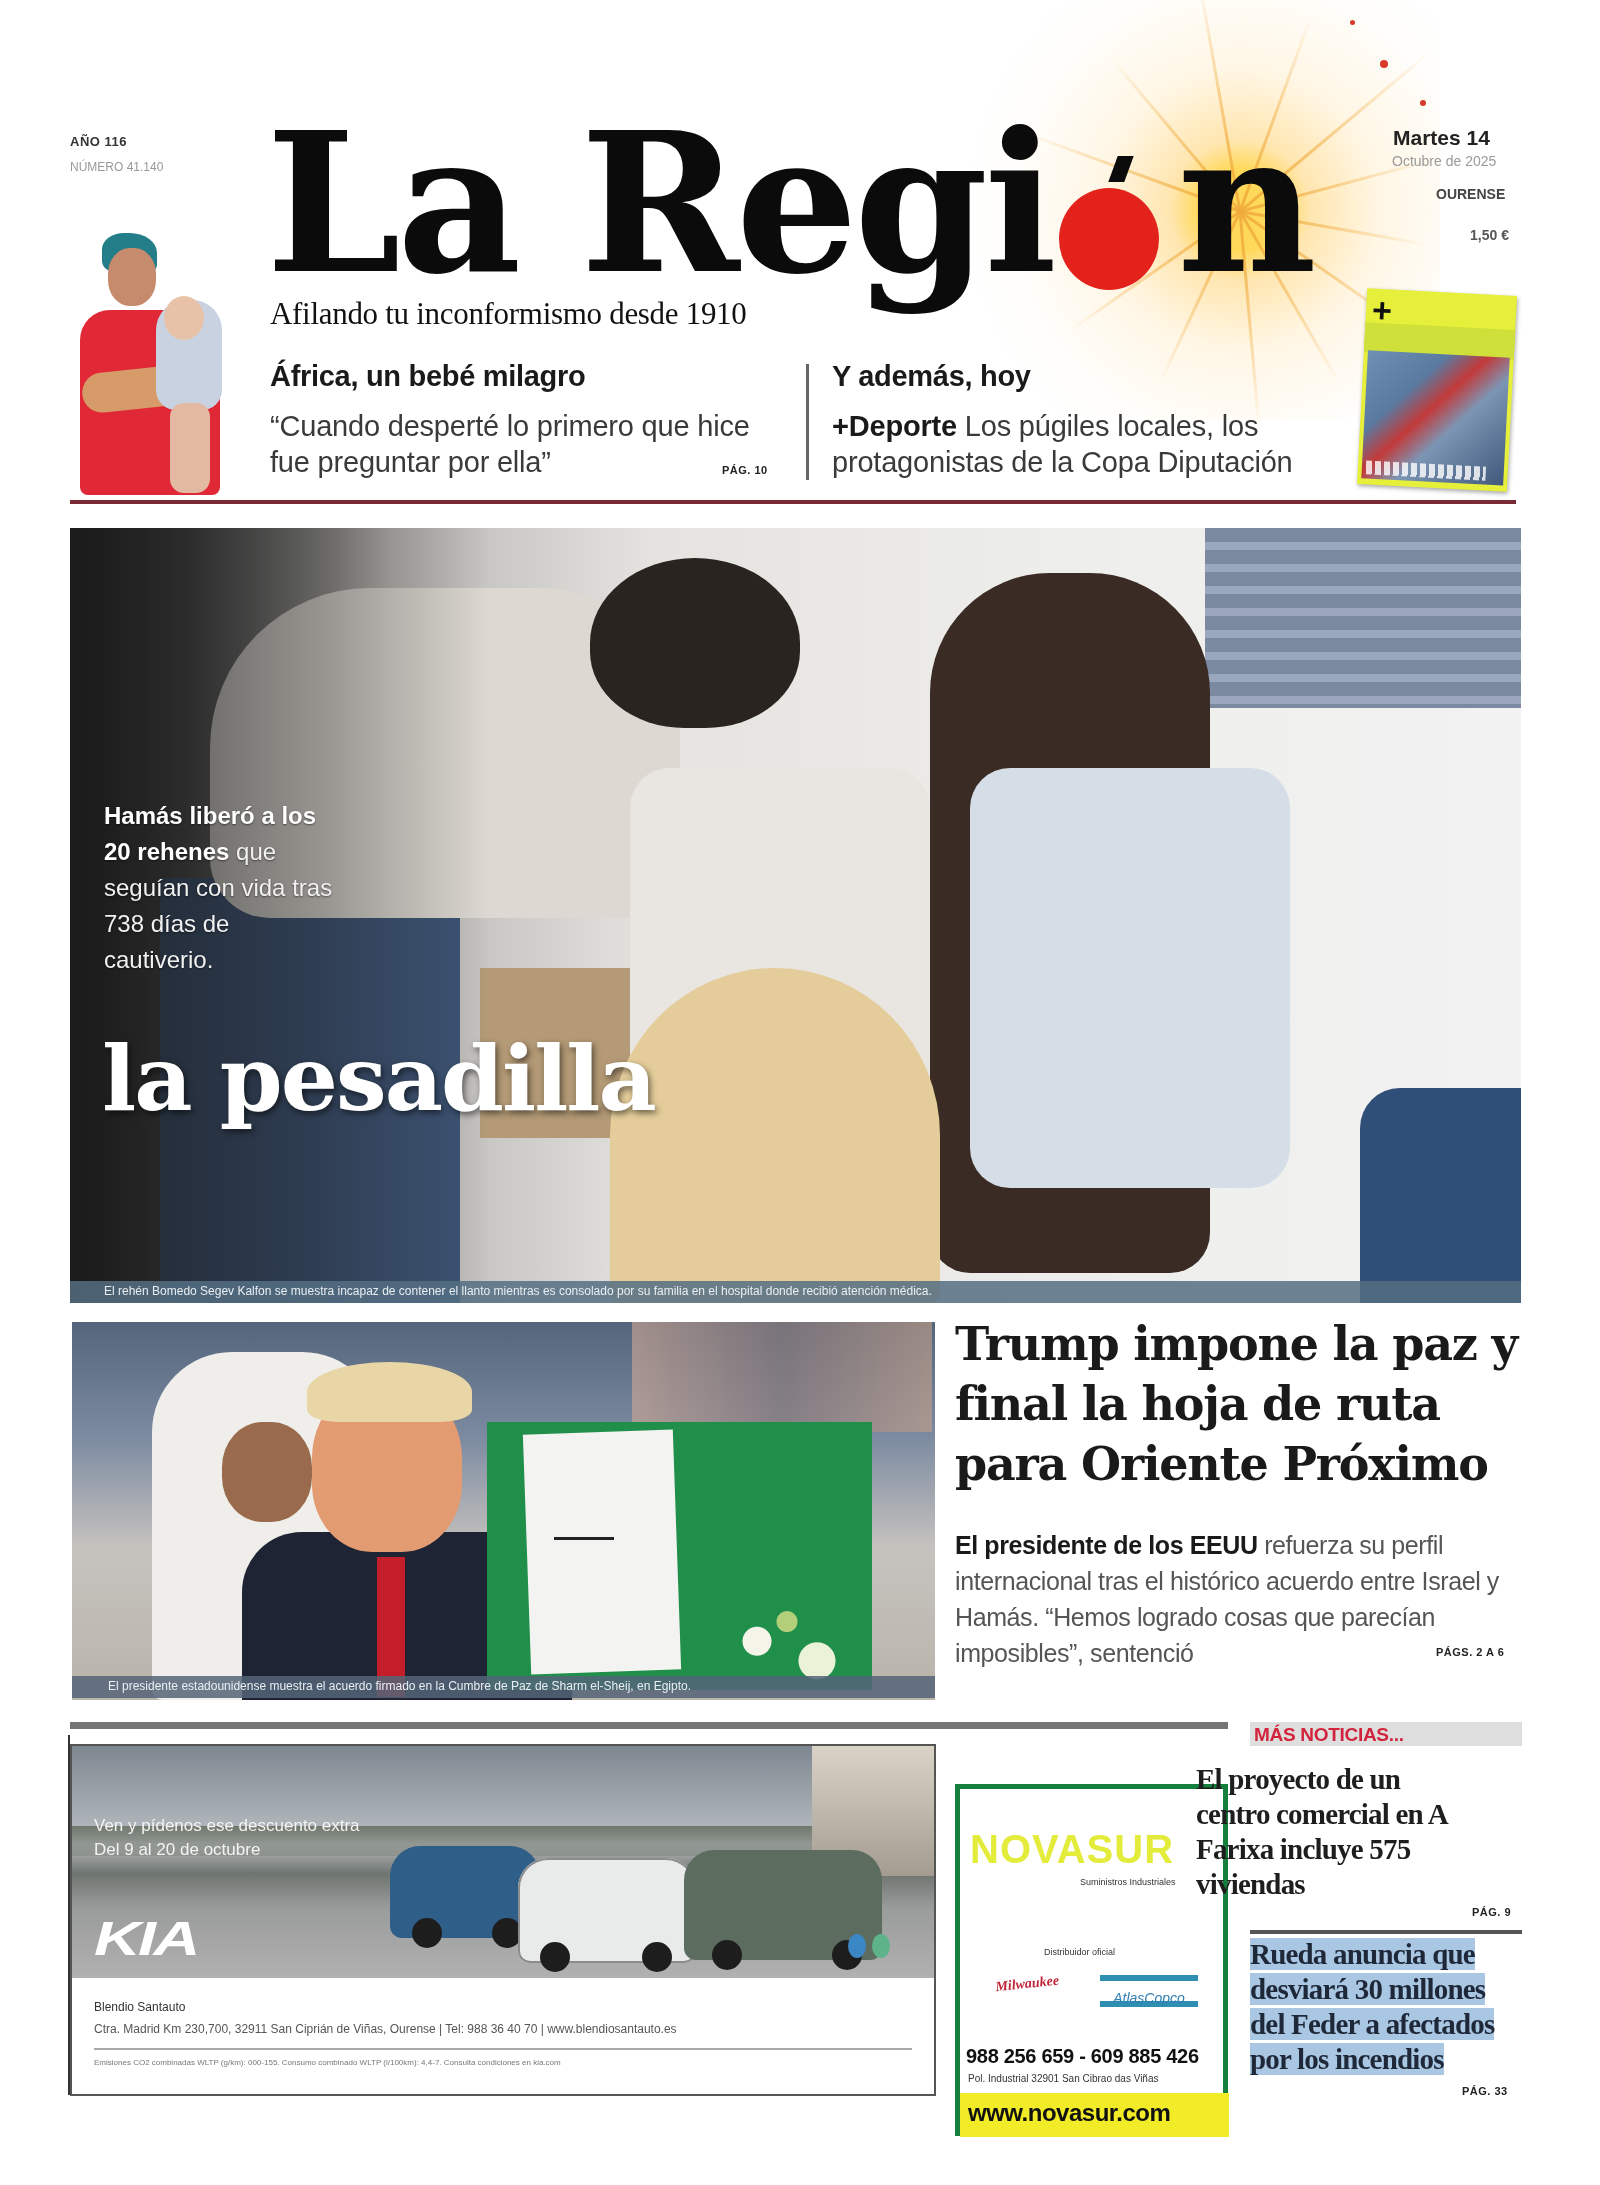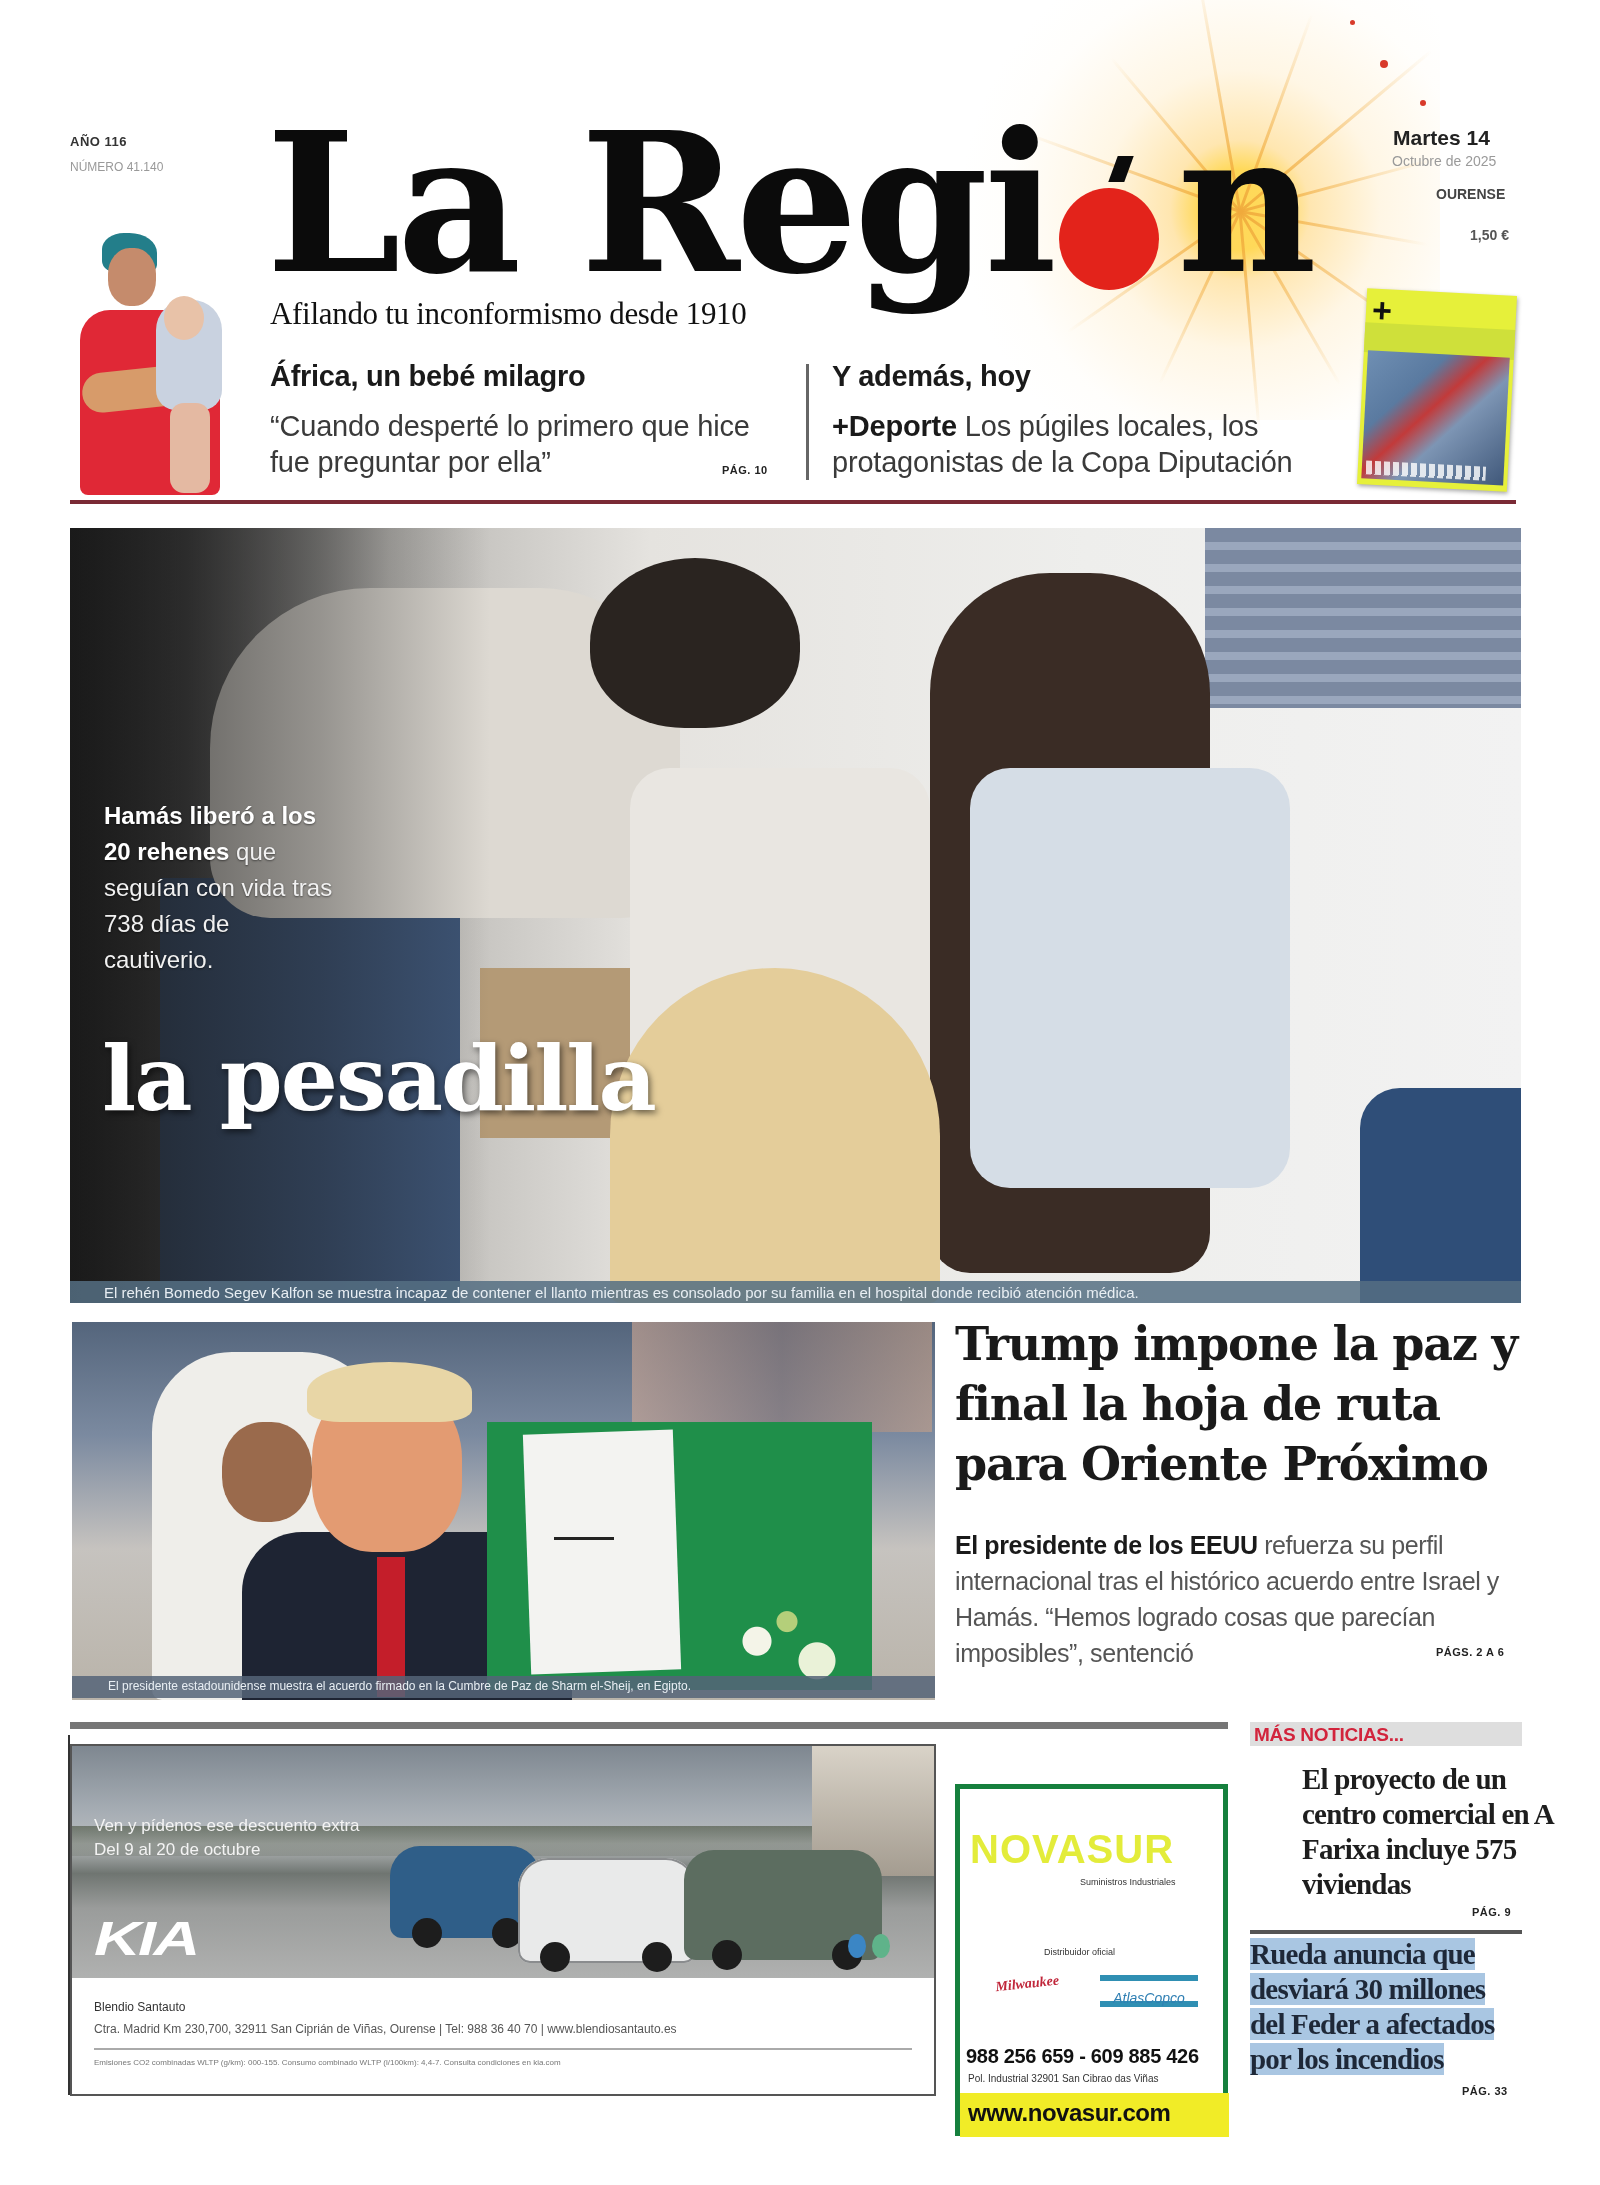--- a/index.html
+++ b/index.html
@@ -72,21 +72,21 @@
   .mp-woman-shirt { position:absolute; left: 900px; top: 240px; width: 320px; height: 420px; background: #d5dde6; border-radius: 40px; }
   .mp-blonde { position:absolute; left: 540px; top: 440px; width: 330px; height: 335px; background: #e4cd9a; border-radius: 50% 50% 10px 10px; }
   .mp-table { position:absolute; left: 410px; top: 440px; width: 200px; height: 170px; background: #b49a76; }
   .mp-shade { position:absolute; left: 0; top: 0; width: 420px; height: 775px; background: linear-gradient(90deg, rgba(20,20,20,.75), rgba(20,20,20,.35) 60%, rgba(20,20,20,0)); }
   .mp-blue { position:absolute; left: 1290px; top: 560px; width: 161px; height: 215px; background: #2f4e78; border-radius: 40px 0 0 0; }
 
   .kicker { left: 104px; top: 798px; width: 230px; font-size: 24px; line-height: 36px; color: #f1f1f1; text-shadow: 0 1px 2px rgba(0,0,0,.5); }
   .kicker b { color: #ffffff; }
   .main-headline { left: 102px; top: 1026px; font-family: "DejaVu Serif", "Liberation Serif", serif; font-weight: bold; font-size: 90px; line-height: 104px; color: #ffffff; letter-spacing: -2px; text-shadow: 2px 3px 6px rgba(0,0,0,.55); }
   .caption-bar { left: 70px; top: 1281px; width: 1451px; height: 22px; background: rgba(85,110,130,.85); }
-  .caption { left: 104px; top: 1284px; font-size: 15px; color: #e8eef3; white-space: nowrap; }
+  .caption { left: 104px; top: 1284px; font-size: 12px; color: #e8eef3; white-space: nowrap; }
 
   
   .trump-photo { left: 72px; top: 1322px; width: 863px; height: 378px; overflow: hidden; background: linear-gradient(180deg, #54657c 0%, #7b8aa0 30%, #c6c3bf 60%, #b9b3a9 100%); }
   .tp-bg-people { position:absolute; left: 560px; top: 0; width: 300px; height: 110px; background: linear-gradient(90deg, #d3aa94, #8f7b78, #c8a188); opacity: .6; }
   .tp-sheikh { position:absolute; left: 80px; top: 30px; width: 230px; height: 348px; background: #efeeea; border-radius: 80px 80px 10px 10px; }
   .tp-sheikh-face { position:absolute; left: 150px; top: 100px; width: 90px; height: 100px; background: #9a6a4c; border-radius: 45%; }
   .tp-gold { position:absolute; left: 205px; top: 250px; width: 40px; height: 128px; background: #c79a2e; }
   .tp-trump-body { position:absolute; left: 170px; top: 210px; width: 330px; height: 168px; background: #1e2433; border-radius: 60px 60px 0 0; }
   .tp-trump-face { position:absolute; left: 240px; top: 60px; width: 150px; height: 170px; background: #e39b72; border-radius: 45% 45% 40% 40%; }
   .tp-trump-hair { position:absolute; left: 235px; top: 40px; width: 165px; height: 60px; background: #e8d6a6; border-radius: 50% 50% 20% 20%; }
@@ -132,21 +132,21 @@
   .nova-sub { position:absolute; left: 120px; top: 88px; font-size: 9px; color: #333; }
   .nova-dist { position:absolute; left: 84px; top: 158px; font-size: 9px; color: #333; }
   .nova-milw { position:absolute; left: 36px; top: 186px; width: 80px; height: 30px; font-family: "Liberation Serif", serif; font-style: italic; font-weight: bold; font-size: 14px; color: #c0263a; transform: rotate(-6deg); }
   .nova-atlas { position:absolute; left: 140px; top: 186px; width: 98px; height: 32px; border-top: 6px solid #2f8fb3; border-bottom: 6px solid #2f8fb3; font-size: 14px; font-style: italic; color: #2f7fb3; text-align: center; line-height: 34px; }
   .nova-phone { position:absolute; left: 6px; top: 256px; font-size: 20px; font-weight: bold; color: #111; white-space: nowrap; letter-spacing: -.3px; }
   .nova-addr { position:absolute; left: 8px; top: 284px; font-size: 10px; color: #333; white-space: nowrap; }
   .nova-web-bar { position:absolute; left: 0; top: 304px; width: 269px; height: 44px; background: #f1ec27; }
   .nova-web { position:absolute; left: 8px; top: 310px; font-size: 24px; font-weight: bold; color: #111; letter-spacing: -.5px; white-space: nowrap; }
 
   
-  .news1 { left: 1302px; top: 1762px; width: 275px; font-family: "Liberation Serif", serif; font-weight: bold; font-size: 29px; line-height: 35px; color: #1e1e1e; letter-spacing: -.8px; }
+  .news1 { left: 1196px; top: 1762px; width: 275px; font-family: "Liberation Serif", serif; font-weight: bold; font-size: 29px; line-height: 35px; color: #1e1e1e; letter-spacing: -.8px; }
   .news1-pag { left: 1472px; top: 1906px; }
   .news-rule { left: 1250px; top: 1930px; width: 272px; height: 4px; background: #555; }
   .news2 { left: 1250px; top: 1937px; width: 275px; font-family: "Liberation Serif", serif; font-weight: bold; font-size: 29px; line-height: 35px; color: #1e2838; letter-spacing: -.8px; }
   .news2 span { background: #a9c6e2; }
   .news2-pag { left: 1462px; top: 2085px; }
 
   .left-col-rule { left: 68px; top: 1735px; width: 2px; height: 360px; background: #333; }
 </style>
 </head>
 <body>

